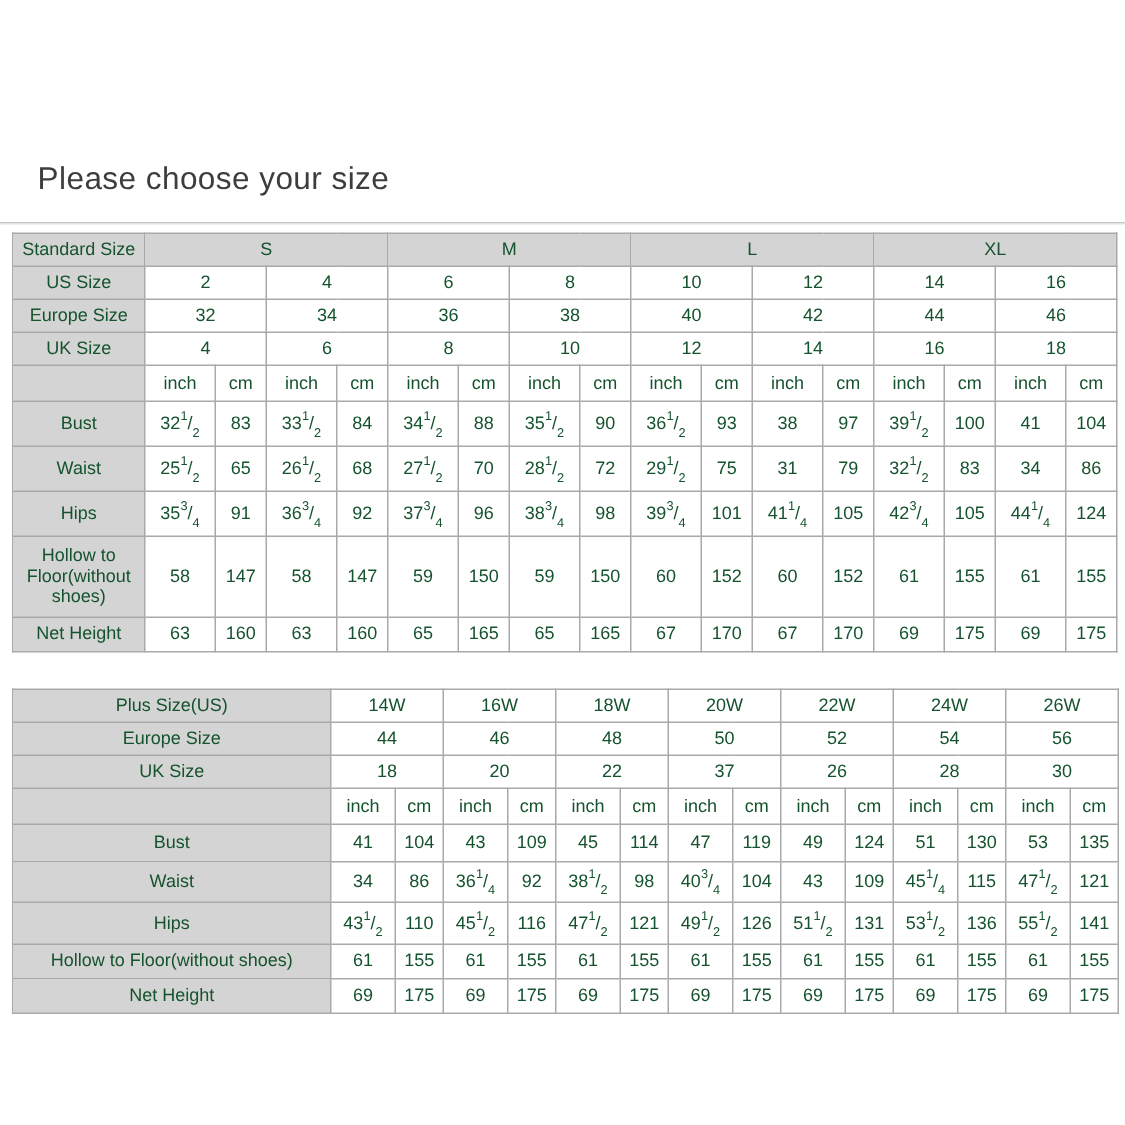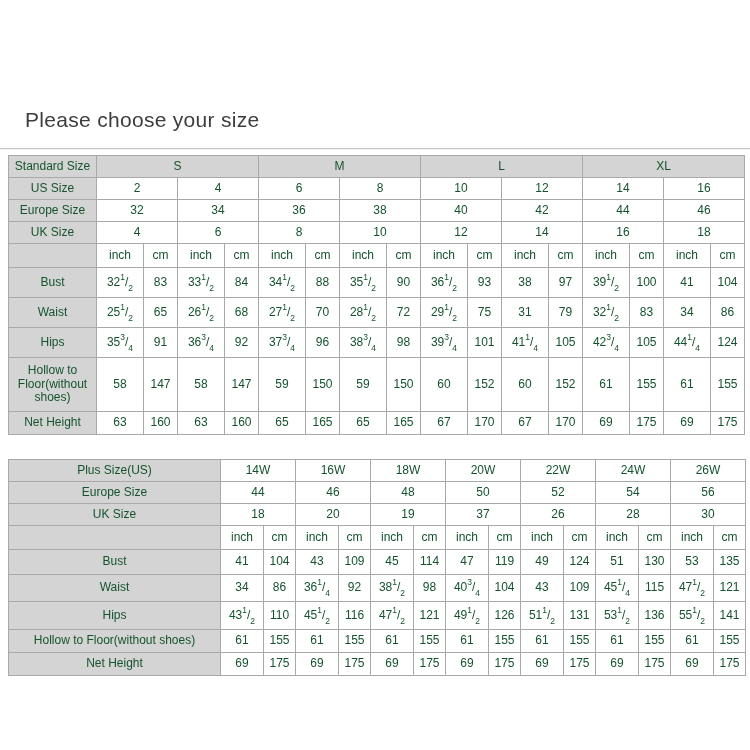--- a/index.html
+++ b/index.html
@@ -253,21 +253,21 @@
             <td class="val" colspan="2">48</td>
             <td class="val" colspan="2">50</td>
             <td class="val" colspan="2">52</td>
             <td class="val" colspan="2">54</td>
             <td class="val" colspan="2">56</td>
           </tr>
           <tr style="height: 22px;">
             <th class="lbl">UK Size</th>
             <td class="val" colspan="2">18</td>
             <td class="val" colspan="2">20</td>
-            <td class="val" colspan="2">19</td>
+            <td class="val" colspan="2">22</td>
             <td class="val" colspan="2">37</td>
             <td class="val" colspan="2">26</td>
             <td class="val" colspan="2">28</td>
             <td class="val" colspan="2">30</td>
           </tr>
           <tr style="height: 24px;">
             <th class="lbl"></th>
             <td class="val">inch</td>
             <td class="val">cm</td>
             <td class="val">inch</td>

